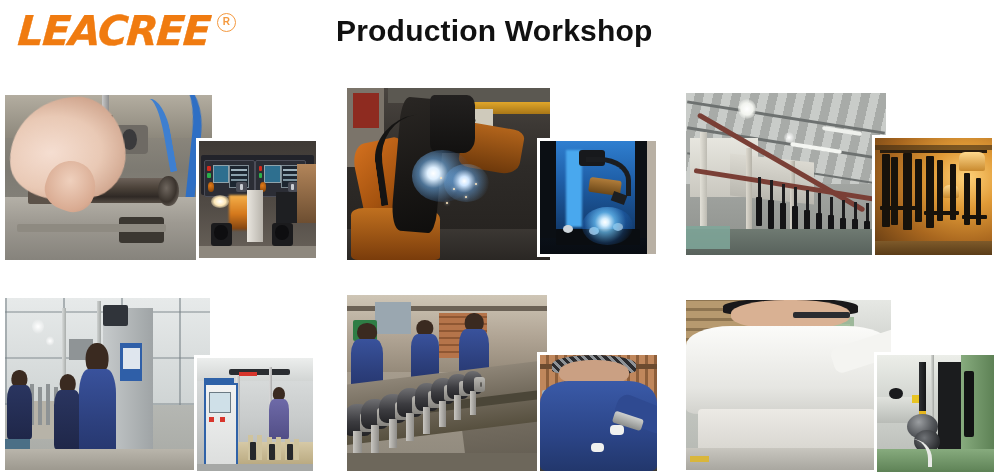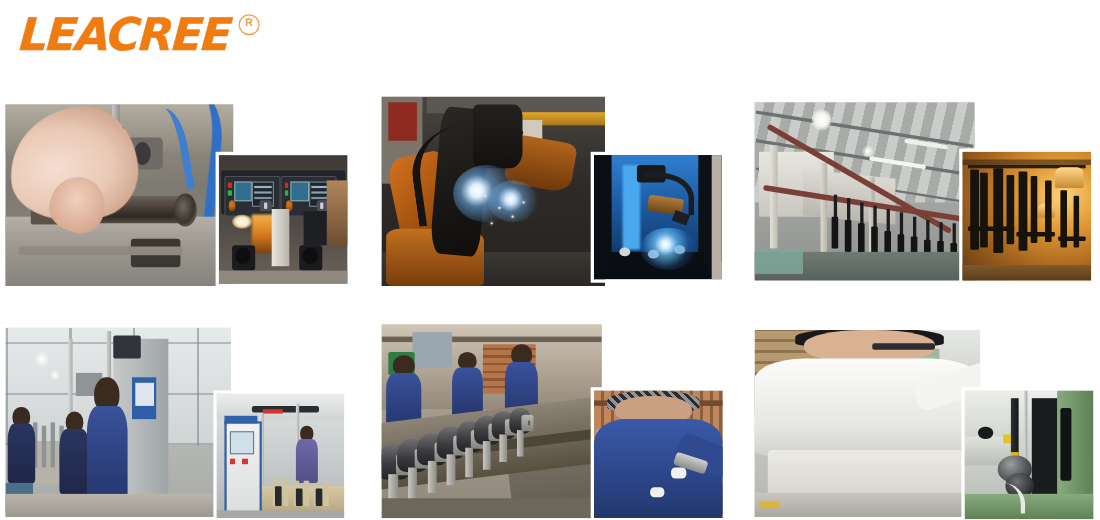--- a/index.html
+++ b/index.html
@@ -419,20 +419,21 @@
   .p6i .rail { left:46%; top:0; width:2.6%; height:88%; background:linear-gradient(90deg,#d8dad6,#a3a6a2);}
 </style>
 </head>
 <body>
 
 <div id="header">
   <div id="logo">
     <span id="logo-wordmark">LEACREE</span>
     <span id="logo-reg">R</span>
   </div>
+  <div id="page-title">Production Workshop</div>
 </div>
 
 <div id="gallery">
 
   <div class="panel" style="left:5px; top:95px; width:310px; height:165px;">
     <div class="photo main p1m" style="left:0; top:0; width:207px; height:165px;">
       <div class="scene">
         <div class="l ceil"></div>
         <div class="l bluehose"></div>
         <div class="l bluehose2"></div>

